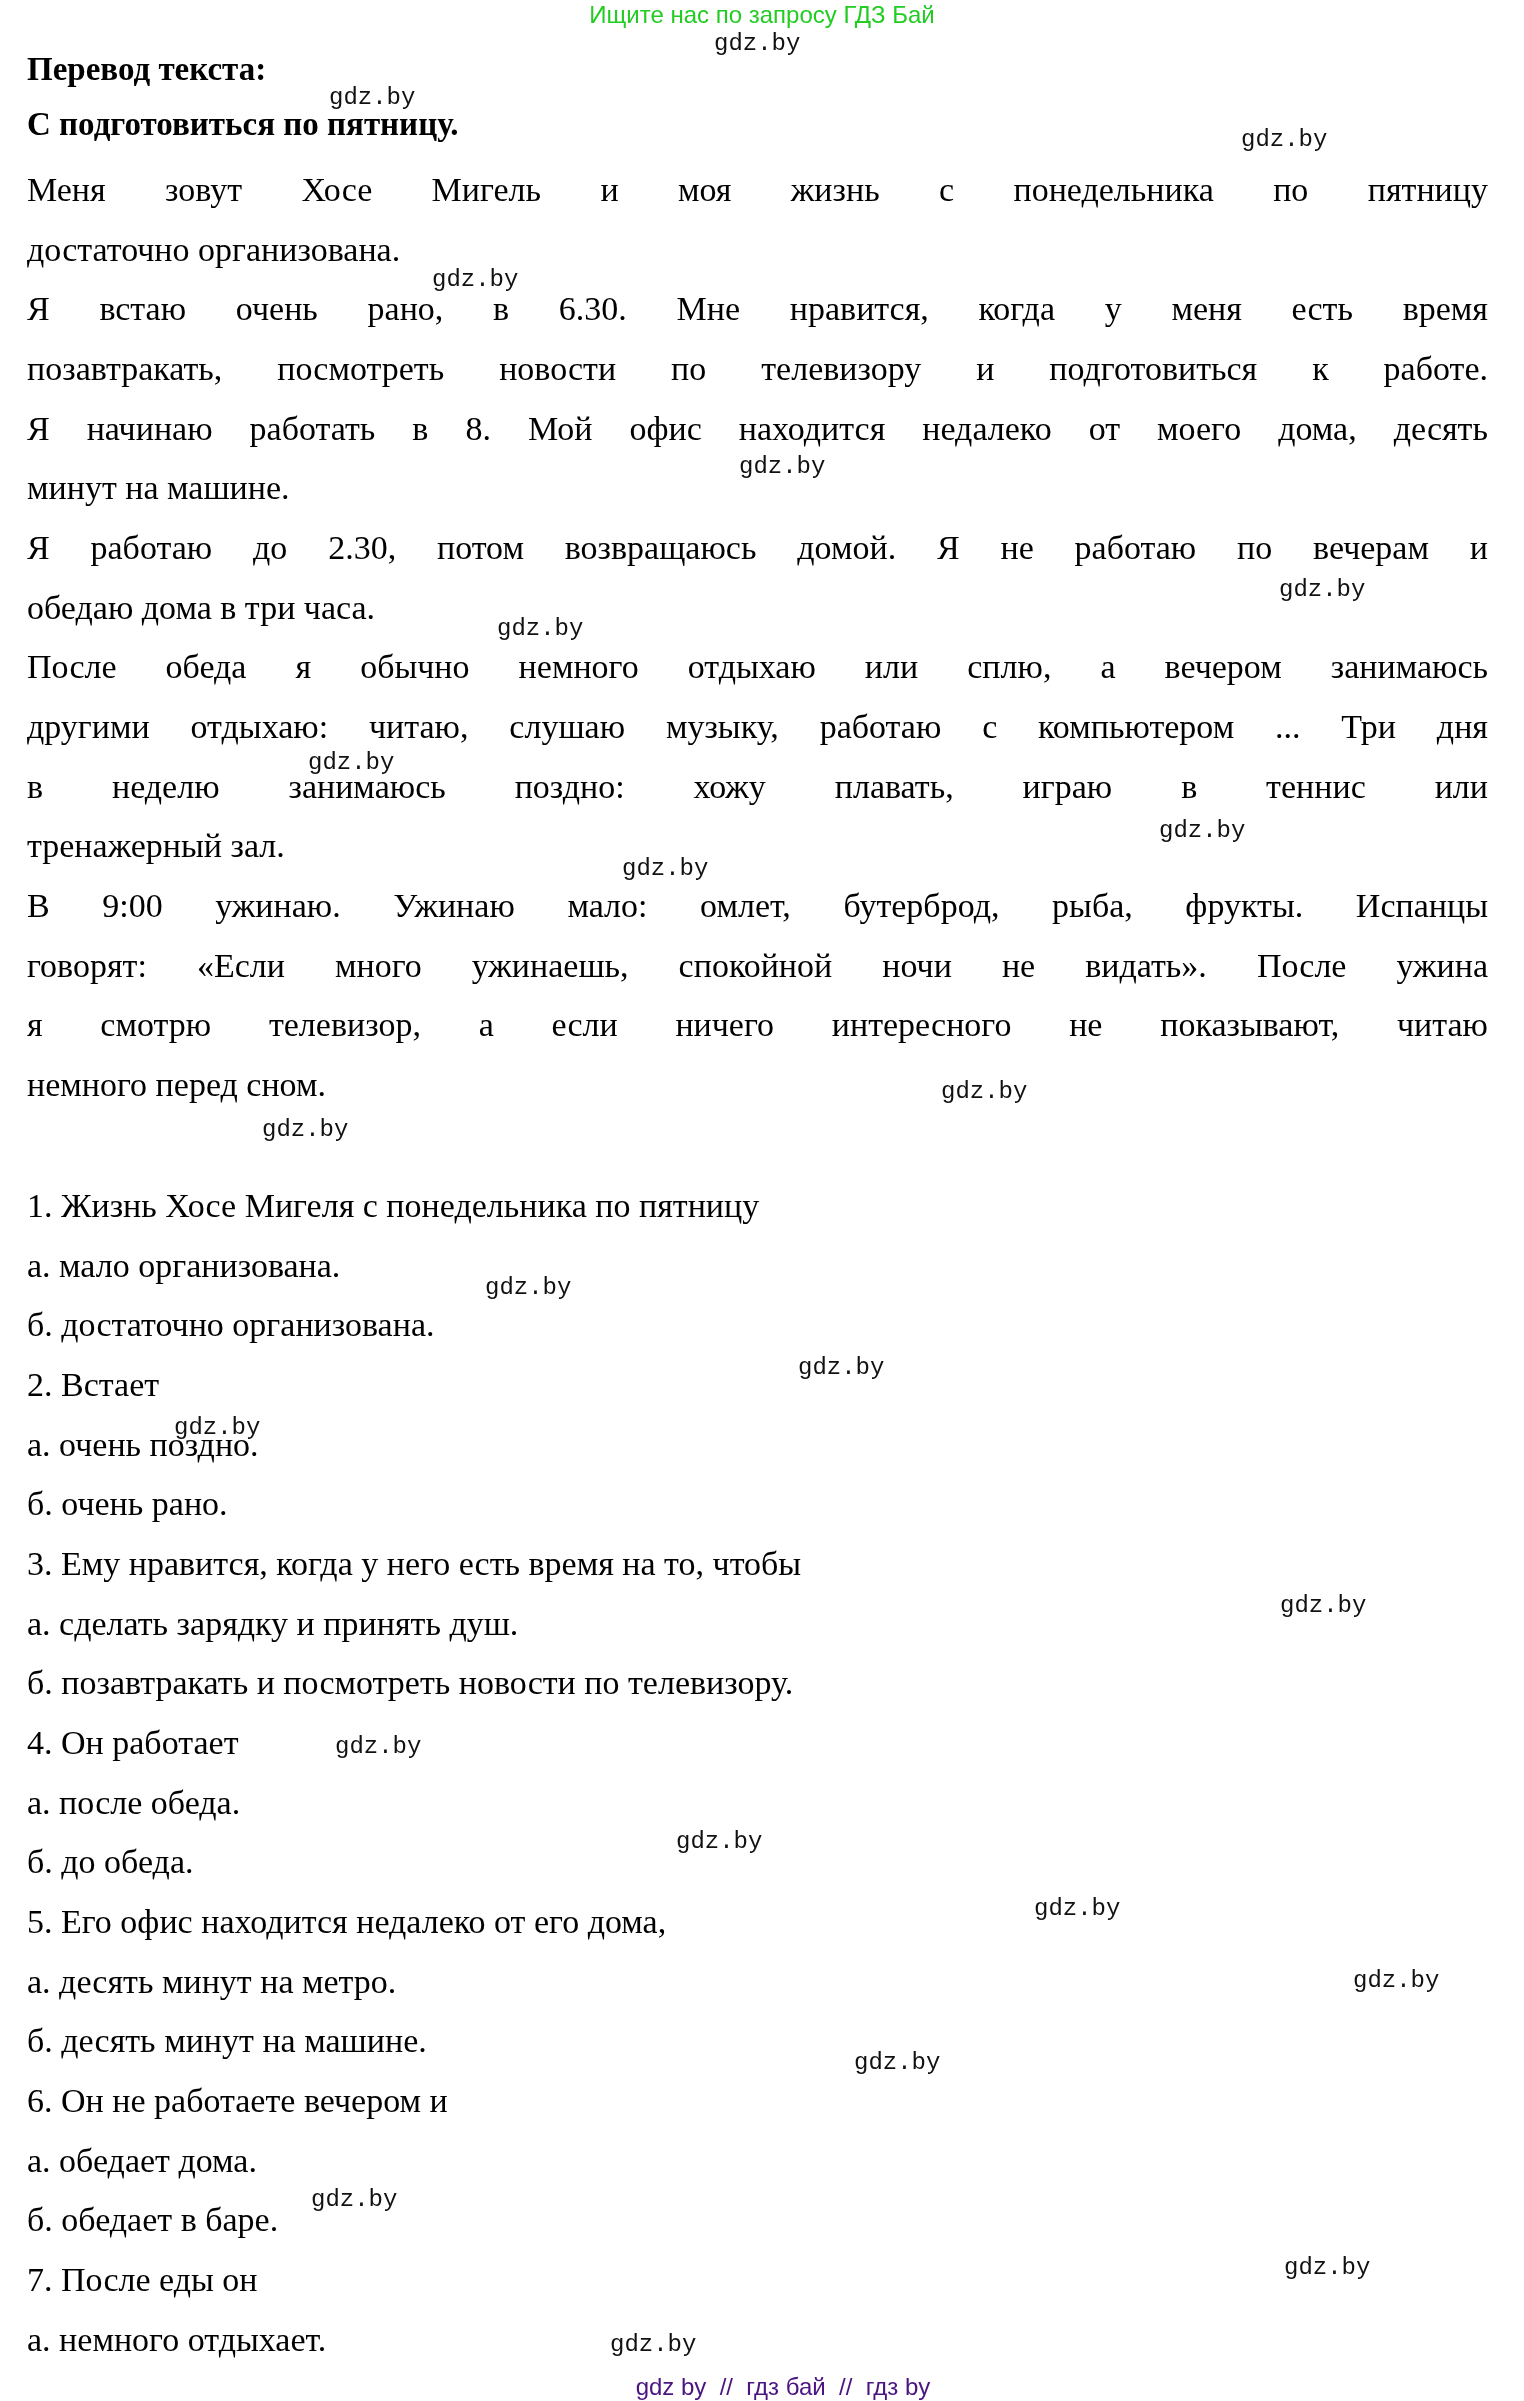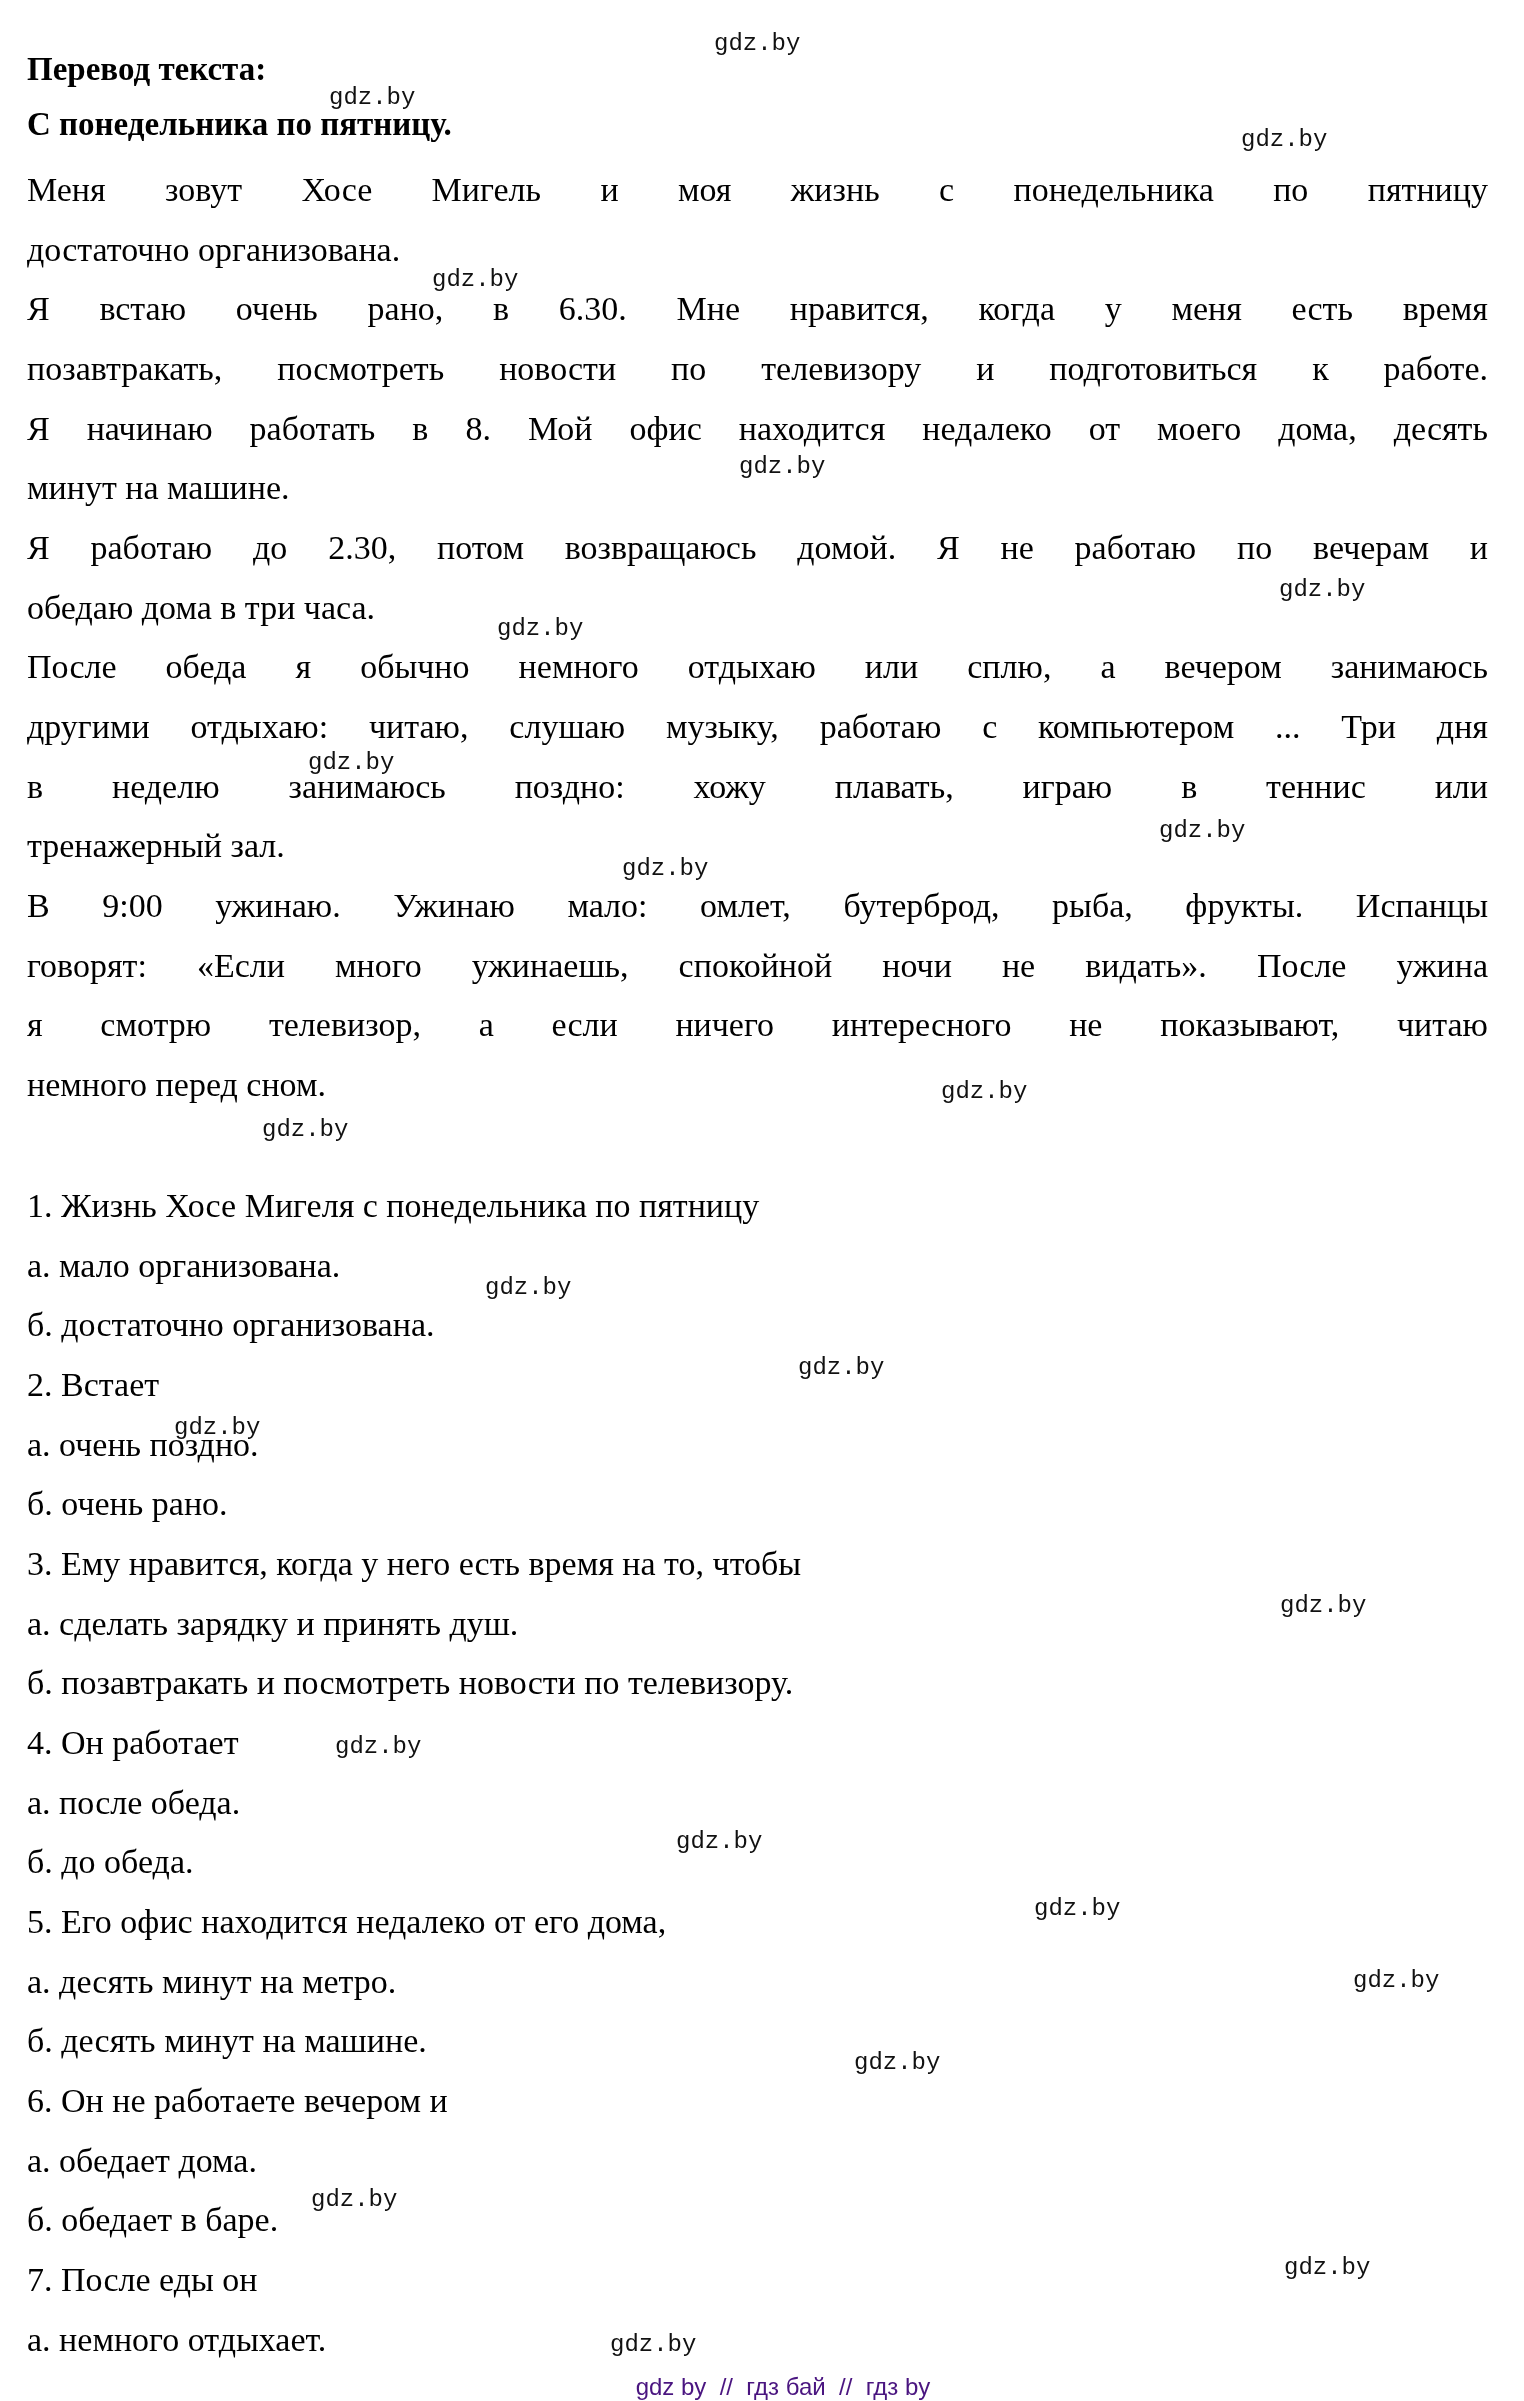--- a/index.html
+++ b/index.html
@@ -29,23 +29,24 @@
   .wm {
     position: absolute; font-family: Liberation Mono, monospace;
     font-size: 24px; line-height: 25px; color: #111; white-space: nowrap;
   }
 </style>
 </head>
 <body>
 
 <div class="page">
 
+  <div class="top-banner">Ищите нас по запросу ГДЗ Бай</div>
 
   <div class="title" style="top:48px">Перевод текста:</div>
-  <div class="title" style="top:103px">С понедельника по пятницу.</div>
+  <div class="title" style="top:103px">С подготовиться по пятницу.</div>
 
   <div>
     <div class="line justify" style="top:165px">Меня зовут Хосе Мигель и моя жизнь с понедельника по пятницу</div>
     <div class="line" style="top:225px">достаточно организована.</div>
     <div class="line justify" style="top:284px">Я встаю очень рано, в 6.30. Мне нравится, когда у меня есть время</div>
     <div class="line justify" style="top:344px">позавтракать, посмотреть новости по телевизору и подготовиться к работе.</div>
     <div class="line justify" style="top:404px">Я начинаю работать в 8. Мой офис находится недалеко от моего дома, десять</div>
     <div class="line" style="top:463px">минут на машине.</div>
     <div class="line justify" style="top:523px">Я работаю до 2.30, потом возвращаюсь домой. Я не работаю по вечерам и</div>
     <div class="line" style="top:583px">обедаю дома в три часа.</div>

